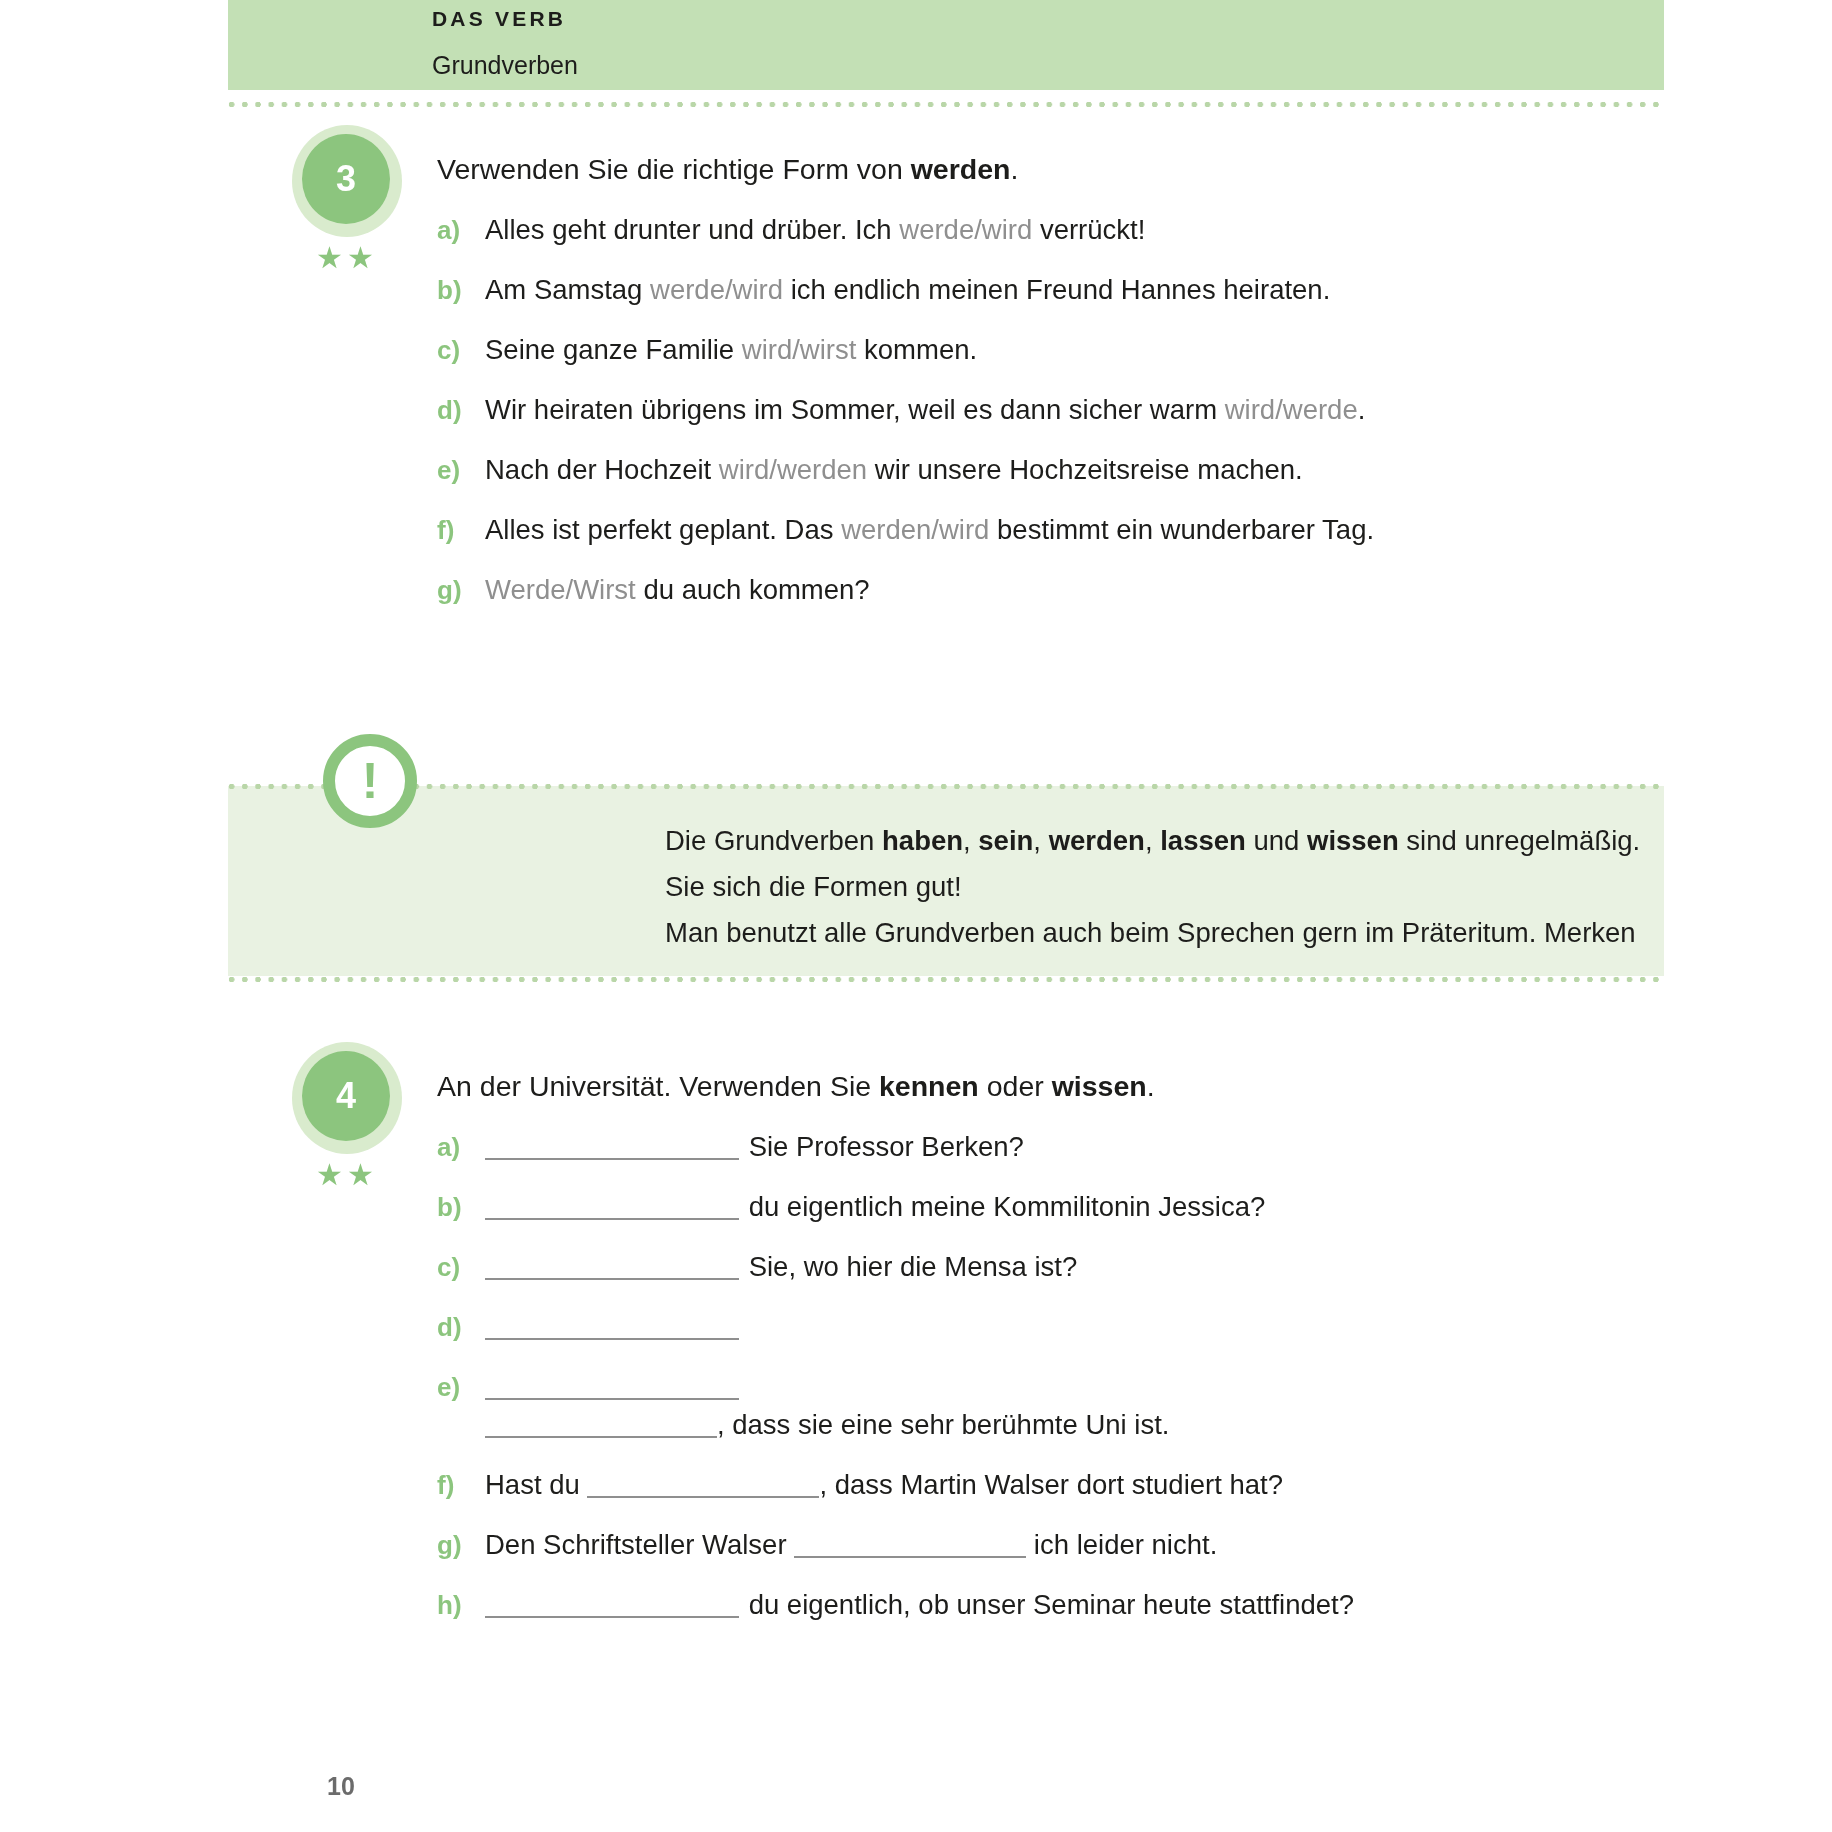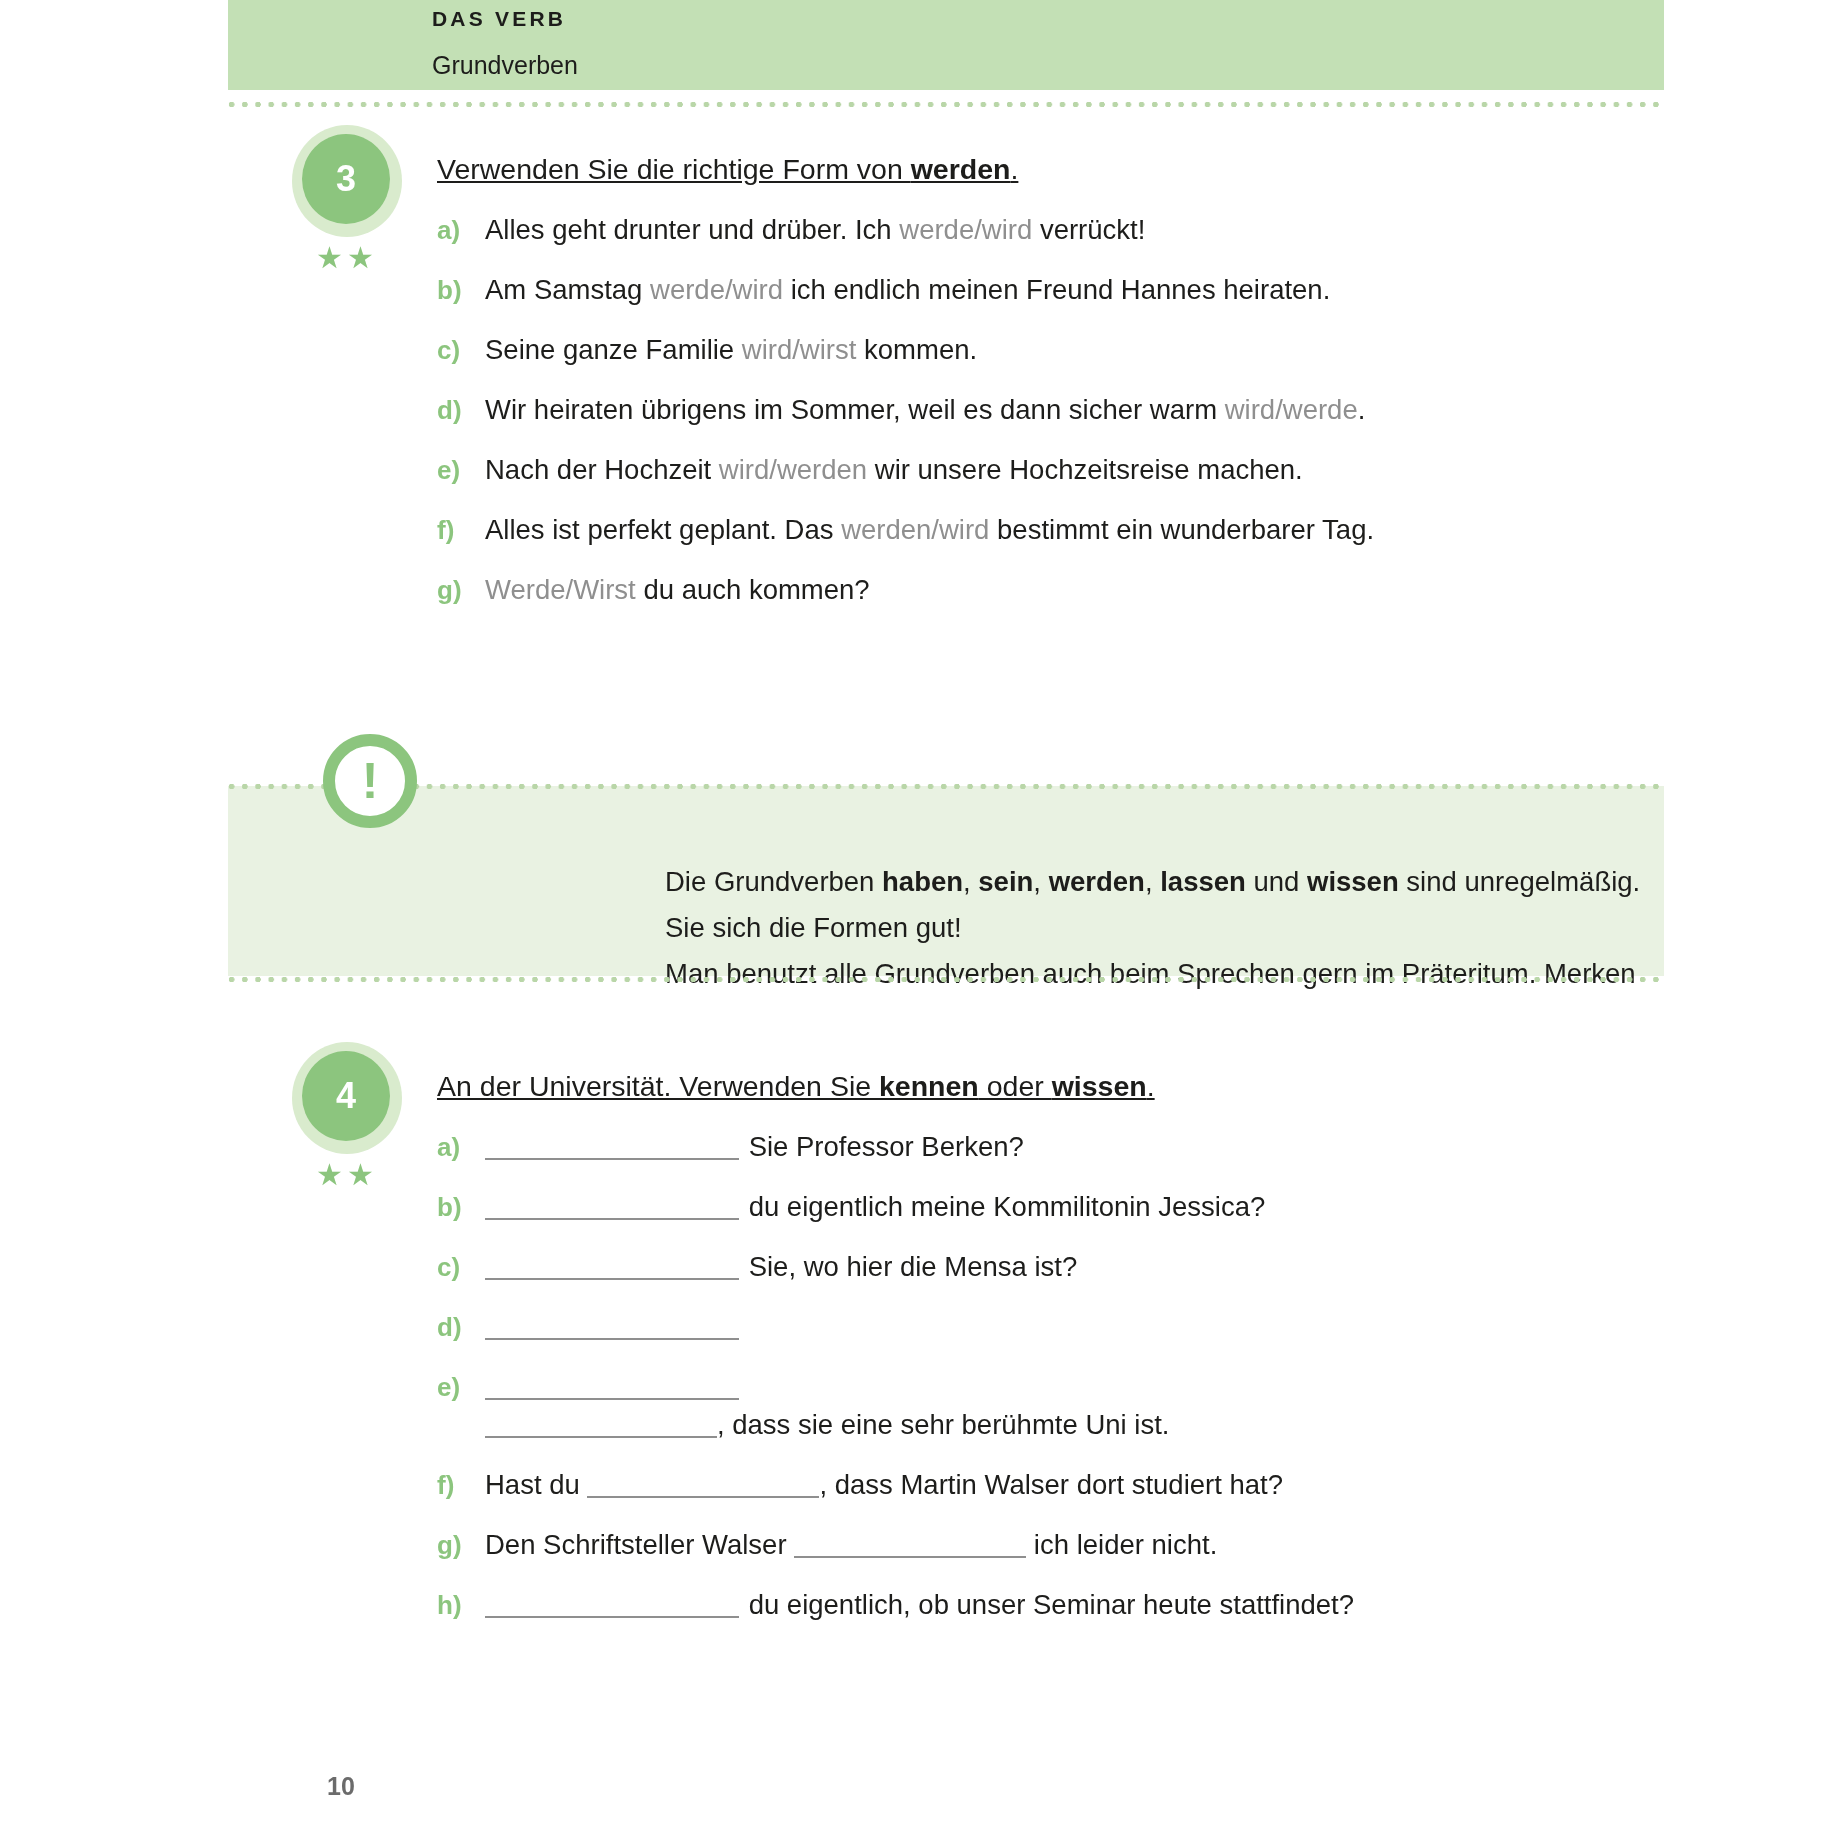--- a/index.html
+++ b/index.html
@@ -126,21 +126,20 @@
   }
 
   .ex-title {
     position: absolute;
     left: 437px;
     top: 24px;
     width: 1180px;
     font-size: 28.5px;
     line-height: 40px;
     color: #1d1d1b;
-    text-decoration: underline;
   }
   .ex-title b { font-weight: bold; }
 
   .ex-items {
     position: absolute;
     left: 437px;
     width: 1200px;
   }
   .ex-item {
     position: relative;
@@ -219,21 +218,20 @@
     line-height: 1;
   }
   .info-text {
     position: absolute;
     left: 437px;
     top: 32px;
     width: 1000px;
     font-size: 27.5px;
     line-height: 46px;
     color: #1d1d1b;
-    margin-top: 41px;
   }
   .info-text b { font-weight: bold; }
 
   
   .page-number {
     position: absolute;
     left: 327px;
     top: 1772px;
     font-size: 25px;
     font-weight: bold;

